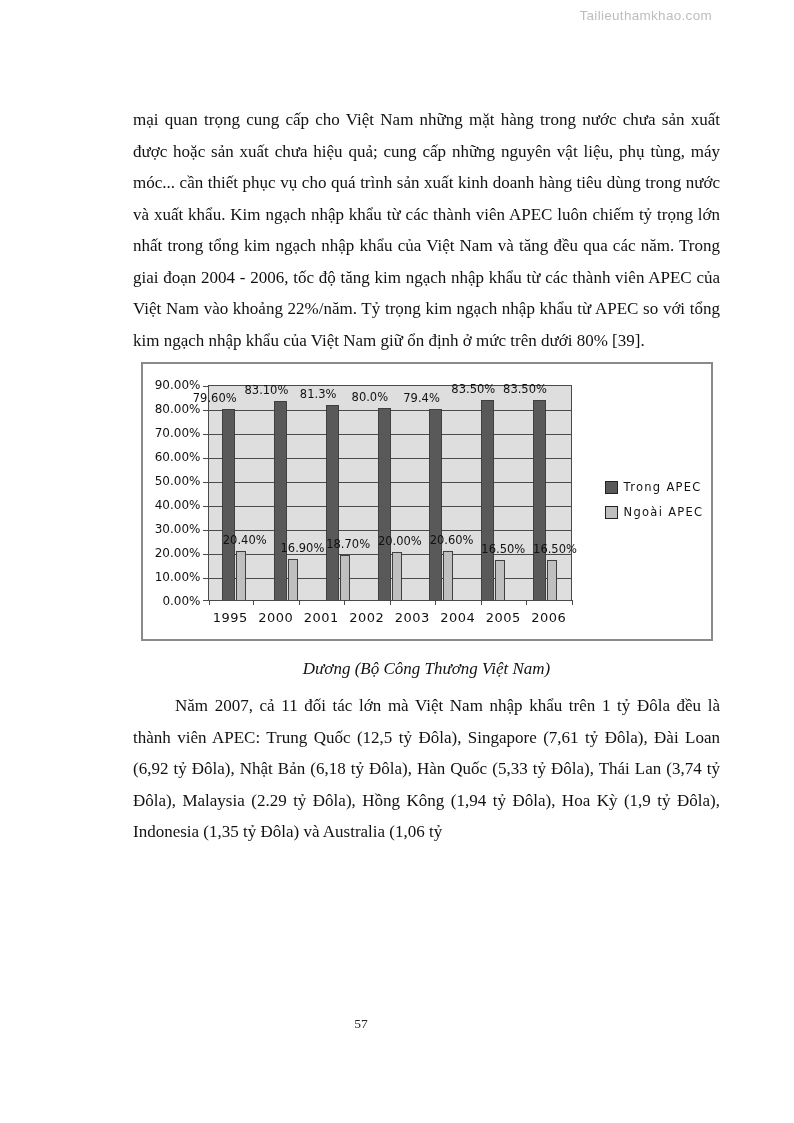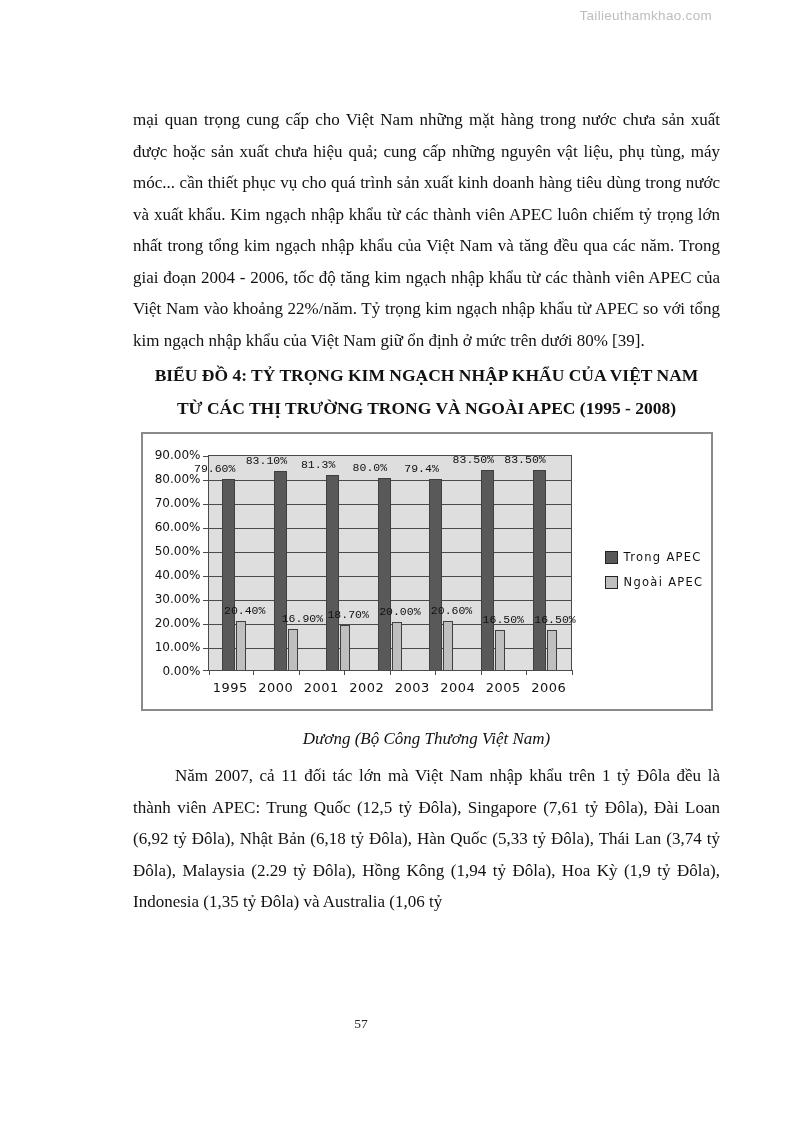--- a/index.html
+++ b/index.html
@@ -61,21 +61,20 @@
   .xtick{
     position:absolute;top:214px;width:1px;height:5px;background:#4a4a4a;
   }
   .ylabel{
     position:absolute;left:2px;width:56px;height:16px;line-height:16px;
     text-align:right;font-size:12px;color:#111;
   }
   .groups{
     position:absolute;left:0;top:0;width:100%;height:100%;
     display:flex;
-    font-family:Liberation Mono, monospace;
   }
   .group{
     flex:1 1 0;position:relative;
     display:flex;align-items:flex-end;justify-content:center;gap:1px;
   }
   .bar{
     width:13px;box-sizing:border-box;border:1px solid #3f3f3f;border-bottom:none;
   }
   .bar.light{width:10px;}
   .blabel{
@@ -103,24 +102,20 @@
 </style>
 </head>
 <body>
 
 <div class="page">
   <div class="watermark">Tailieuthamkhao.com</div>
 
   <div class="content">
     <p class="para">mại quan trọng cung cấp cho Việt Nam những mặt hàng trong nước chưa sản xuất được hoặc sản xuất chưa hiệu quả; cung cấp những nguyên vật liệu, phụ tùng, máy móc... cần thiết phục vụ cho quá trình sản xuất kinh doanh hàng tiêu dùng trong nước và xuất khẩu. Kim ngạch nhập khẩu từ các thành viên APEC luôn chiếm tỷ trọng lớn nhất trong tổng kim ngạch nhập khẩu của Việt Nam và tăng đều qua các năm. Trong giai đoạn 2004 - 2006, tốc độ tăng kim ngạch nhập khẩu từ các thành viên APEC của Việt Nam vào khoảng 22%/năm. Tỷ trọng kim ngạch nhập khẩu từ APEC so với tổng kim ngạch nhập khẩu của Việt Nam giữ ổn định ở mức trên dưới 80% [39].</p>
 
-    <div class="fig-title">
-      <div>BIỂU ĐỒ 4: TỶ TRỌNG KIM NGẠCH NHẬP KHẨU CỦA VIỆT NAM</div>
-      <div>TỪ CÁC THỊ TRƯỜNG TRONG VÀ NGOÀI APEC (1995 - 2008)</div>
-    </div>
 
     <div class="chart-box" id="chart">
         <div class="plot" style="background: rgb(222, 222, 222);">
           <div class="ytickmark" style="top: 0px;"></div>
           <div class="gridline" style="top: 24px;"></div>
           <div class="ytickmark" style="top: 24px;"></div>
           <div class="gridline" style="top: 48px;"></div>
           <div class="ytickmark" style="top: 48px;"></div>
           <div class="gridline" style="top: 72px;"></div>
           <div class="ytickmark" style="top: 72px;"></div>

